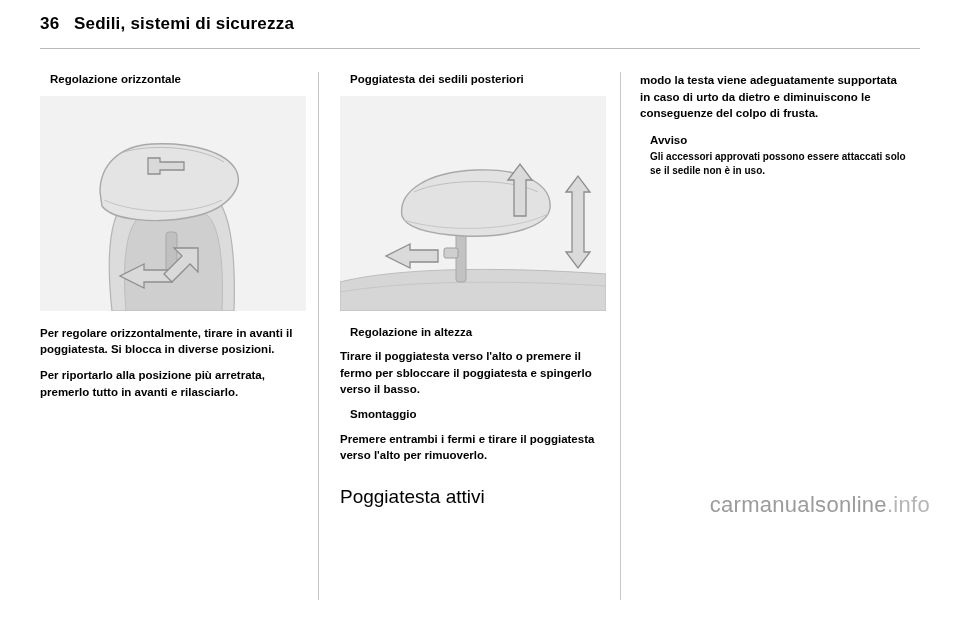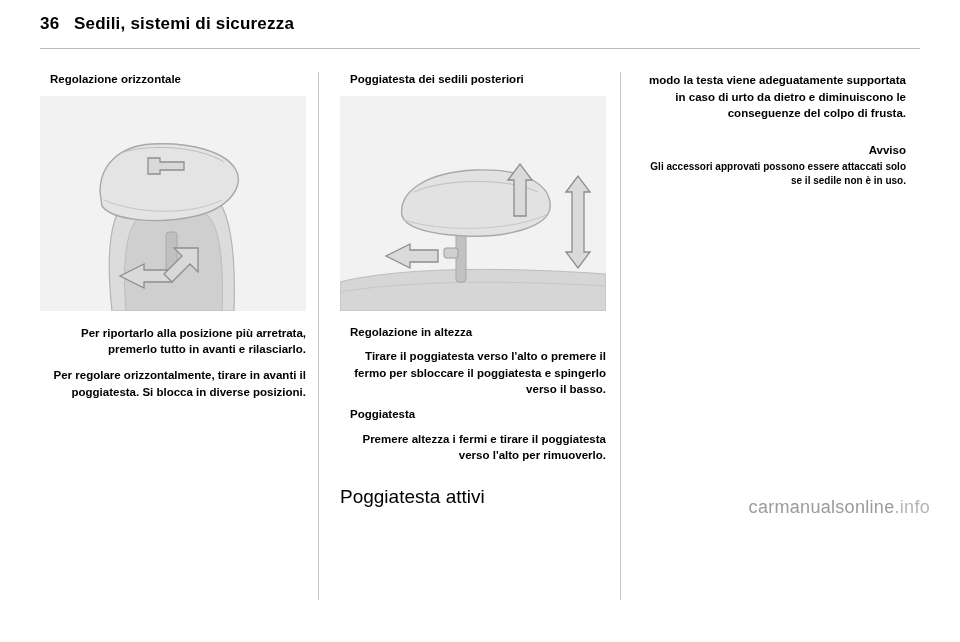--- a/index.html
+++ b/index.html
@@ -75,25 +75,25 @@
   h2.section {
     font-size: 19px;
     font-weight: normal;
     margin: 22px 0 8px 0;
     line-height: 1.2;
   }
   p {
     font-size: 11.5px;
     line-height: 1.45;
     margin: 0 0 9px 0;
-    text-align: right;
+    text-align: left;
     font-weight: bold;
   }
   .note {
-    margin-top: 20px;
+    margin-top: 10px;
     padding-left: 10px;
   }
   .note-title {
     font-size: 11.5px;
     font-weight: bold;
     margin: 0 0 1px 0;
   }
   .note-body {
     font-size: 10px;
     font-weight: bold;
@@ -111,21 +111,21 @@
     margin-bottom: 14px;
   }
   .figure.fig2 { height: 215px; }
   .fig-inner { position: absolute; left: 0; top: 0; width: 100%; height: 100%; }
 
   
   .watermark {
     position: absolute;
     right: 30px;
     bottom: 12px;
-    font-size: 18px;
+    font-size: 22px;
     color: #9b9b9b;
     letter-spacing: 0.3px;
     font-family: "Liberation Sans", sans-serif;
     margin-left: 8px;
   }
   .watermark .dotcom { color: #b5b5b5; }
 </style>
 </head>
 <body>
 
@@ -164,22 +164,22 @@
         </g>
         <g fill="#d9d9d9" stroke="#8e8e8e" stroke-width="1.3">
 
           <polygon points="104,168 80,180 104,192 104,186 132,186 132,174 104,174"></polygon>
 
           <polygon points="150,130 174,130 174,154 166,146 148,164 140,156 158,138" transform="translate(-16,22)"></polygon>
         </g>
       </svg>
     </div>
 
+    <p>Per regolare orizzontalmente, tirare in avanti il poggiatesta. Si blocca in diverse posizioni.</p>
     <p>Per riportarlo alla posizione più arretrata, premerlo tutto in avanti e rilasciarlo.</p>
-    <p>Per regolare orizzontalmente, tirare in avanti il poggiatesta. Si blocca in diverse posizioni.</p>
   </div>
 
   <div class="col col2">
     <h3 class="sub">Poggiatesta dei sedili posteriori</h3>
 
     <div class="figure fig2">
       <svg class="fig-inner" viewBox="0 0 266 215" xmlns="http://www.w3.org/2000/svg">
         <rect x="0" y="0" width="266" height="215" fill="#f2f2f2"></rect>
 
         <path d="M0 186 C40 176 120 168 266 178 L266 215 L0 215 Z" fill="#d6d6d6" stroke="#bcbcbc" stroke-width="1"></path>
@@ -199,22 +199,22 @@
           <polygon points="226,96 238,80 250,96 244,96 244,156 250,156 238,172 226,156 232,156 232,96"></polygon>
 
           <polygon points="70,148 46,160 70,172 70,166 98,166 98,154 70,154"></polygon>
         </g>
       </svg>
     </div>
 
     <h3 class="sub">Regolazione in altezza</h3>
     <p>Tirare il poggiatesta verso l'alto o premere il fermo per sbloccare il poggiatesta e spingerlo verso il basso.</p>
 
-    <h3 class="sub">Poggiatesta</h3>
-    <p>Premere altezza i fermi e tirare il poggiatesta verso l'alto per rimuoverlo.</p>
+    <h3 class="sub">Smontaggio</h3>
+    <p>Premere entrambi i fermi e tirare il poggiatesta verso l'alto per rimuoverlo.</p>
 
     <h2 class="section">Poggiatesta attivi</h2>
   </div>
 
   <div class="col col3">
     <p>modo la testa viene adeguatamente supportata in caso di urto da dietro e diminuiscono le conseguenze del colpo di frusta.</p>
 
     <div class="note">
       <p class="note-title">Avviso</p>
       <p class="note-body">Gli accessori approvati possono essere attaccati solo se il sedile non è in uso.</p>

